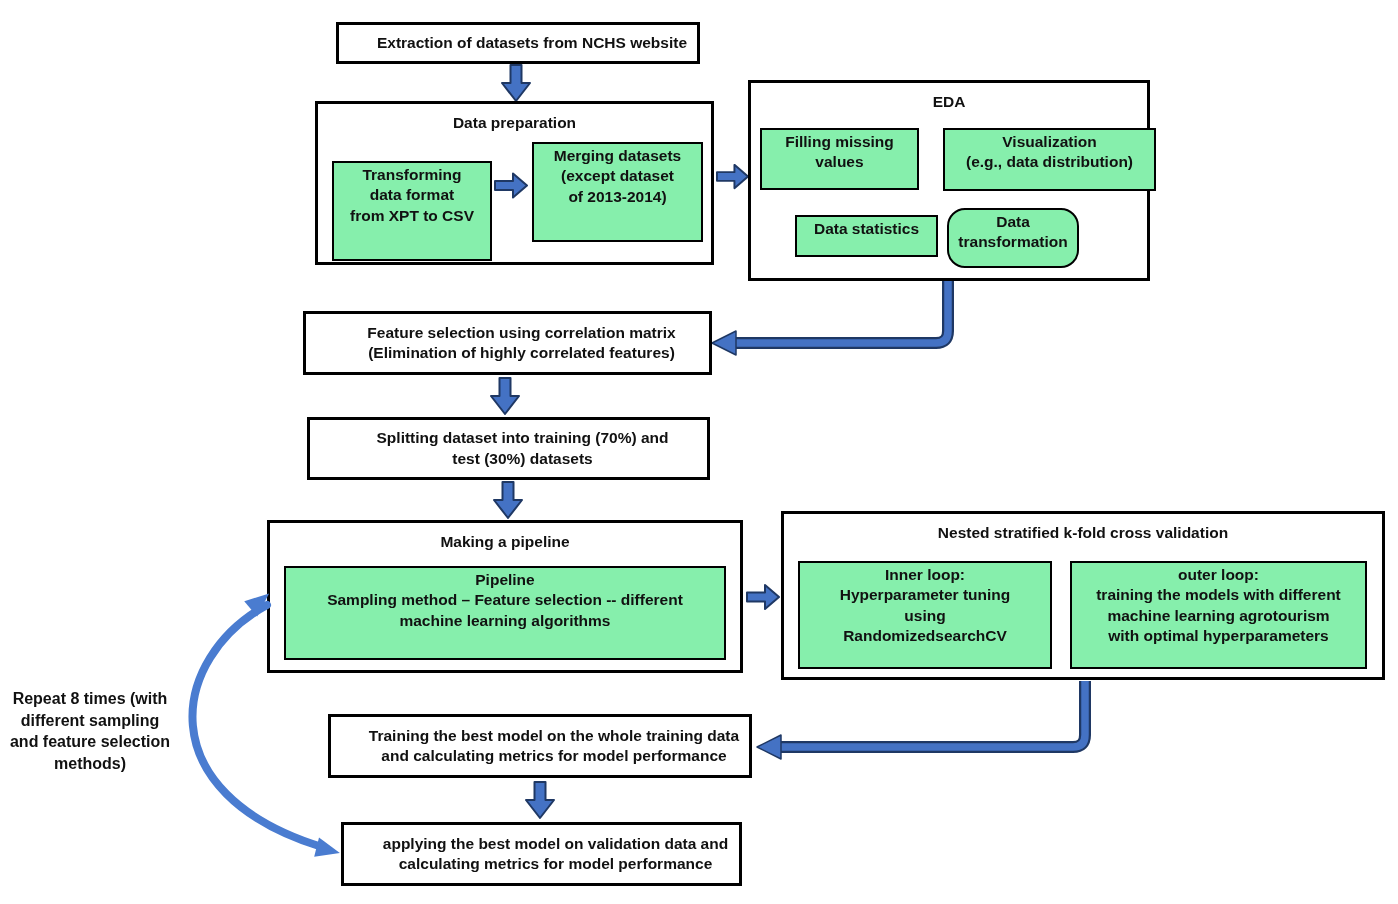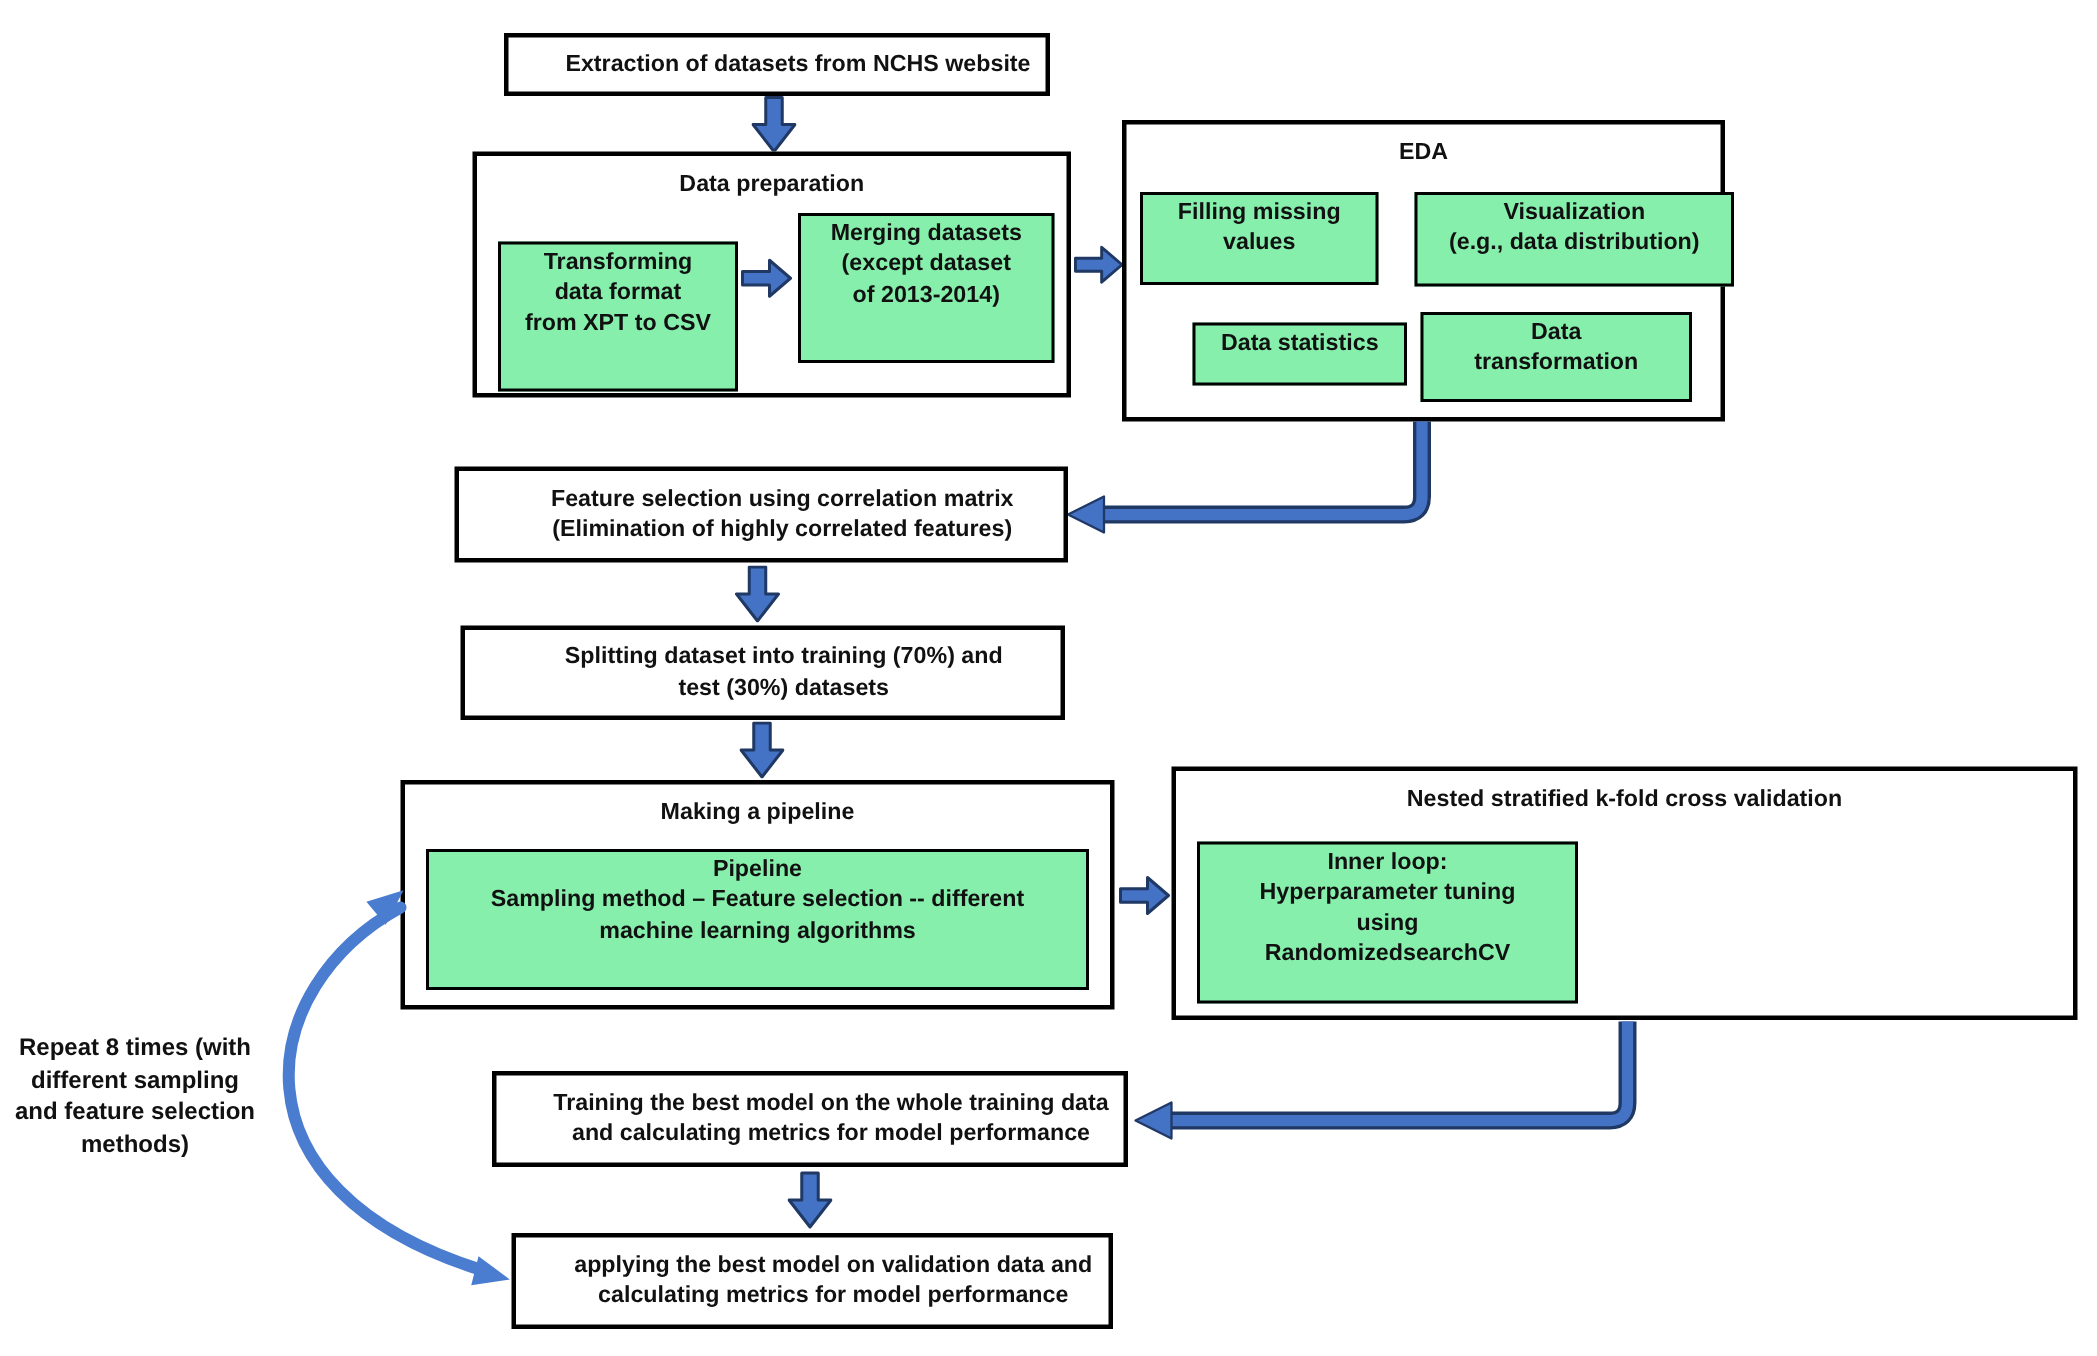--- a/index.html
+++ b/index.html
@@ -79,21 +79,21 @@
       <div class="t">Filling missing
 values</div>
     </div>
     <div class="sub" style="left:176px;top:45px;width:213px;height:63px;margin-left:16px;">
       <div class="t">Visualization
 (e.g., data distribution)</div>
     </div>
     <div class="sub" style="left:44px;top:132px;width:143px;height:42px;">
       <div class="t">Data statistics</div>
     </div>
-    <div class="sub" style="left:196px;top:125px;width:181px;height:60px;">
+    <div class="sub" style="left:196px;top:125px;width:132px;height:60px;border-radius:18px;">
       <div class="t">Data
 transformation</div>
     </div>
   </div>
 
   <svg class="arrow-svg" style="left:700px;top:276px;" width="270" height="84" viewBox="0 0 270 84">
     <path class="elbow-outer" d="M 32 67 H 236 Q 248 67 248 55 V 5"></path>
     <path class="elbow-inner" d="M 32 67 H 236 Q 248 67 248 55 V 5"></path>
     <polygon class="elbow-head" points="12,67 36,55 36,79"></polygon>
   </svg>
@@ -130,20 +130,26 @@
   </svg>
 
   <div class="node grp" style="left:781px;top:511px;width:604px;height:169px;">
     <div class="gtitle">Nested stratified k-fold cross validation</div>
     <div class="sub" style="left:14px;top:47px;width:254px;height:108px;">
       <div class="t">Inner loop:
 Hyperparameter tuning
 using
 RandomizedsearchCV</div>
     </div>
+    <div class="sub" style="left:286px;top:47px;width:297px;height:108px;">
+      <div class="t">outer loop:
+training the models with different
+machine learning agrotourism
+with optimal hyperparameters</div>
+    </div>
   </div>
 
   <svg class="arrow-svg" style="left:745px;top:678px;" width="360" height="86" viewBox="0 0 360 86">
     <path class="elbow-outer" d="M 32 69 H 328 Q 340 69 340 57 V 3"></path>
     <path class="elbow-inner" d="M 32 69 H 328 Q 340 69 340 57 V 3"></path>
     <polygon class="elbow-head" points="12,69 36,57 36,81"></polygon>
   </svg>
 
   <div class="node" style="left:328px;top:714px;width:424px;height:64px;">
     <div class="t">Training the best model on the whole training data

